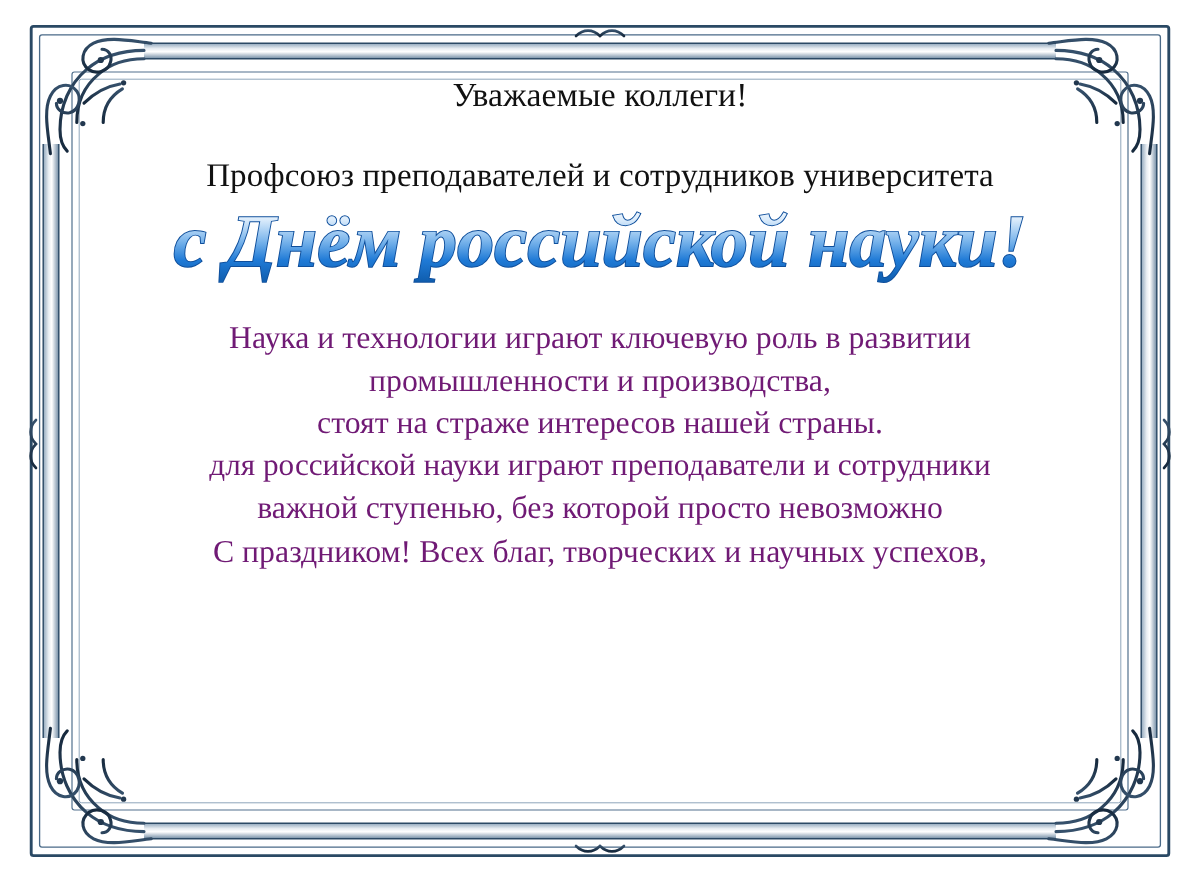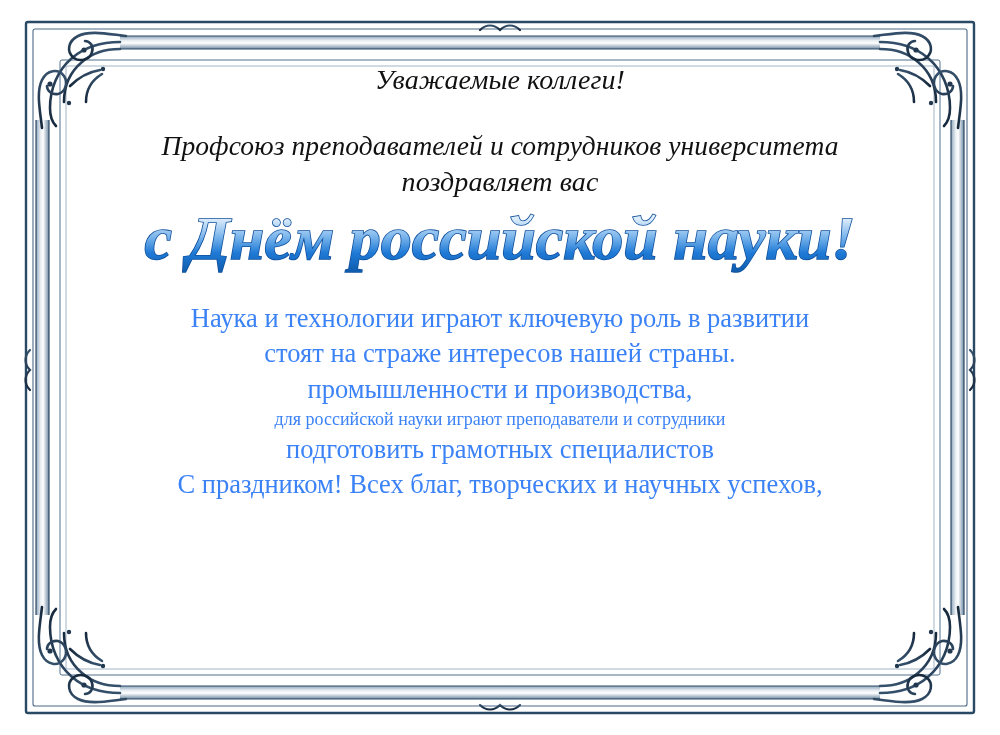--- a/index.html
+++ b/index.html
@@ -43,52 +43,51 @@
 
   .intro {
     color: #111111;
     font-size: 28px;
     line-height: 1.30;
     letter-spacing: 0.1px;
   }
   .intro .line {
     display: block;
     white-space: nowrap;
-    font-style: italic;
   }
   .intro .line.l2 {
     font-size: 27.5px;
     margin-top: 30px;
   }
 
   
   .title-wrap {
     margin-bottom: 22px;
     height: 78px;
     position: relative;
   }
   .title-svg {
     display: block;
     margin: 0 auto;
   }
 
   
   .body-text {
     margin-top: 4px;
-    color: #3b82f6;
+    color: #701a75;
     font-size: 26.5px;
     line-height: 1.345;
     text-align: center;
   }
   .body-text .line {
     display: block;
     white-space: nowrap;
   }
 
-  .body-text .line.sm { font-size: 18px; }
+  .body-text .line.sm { font-size: 26px; }
 </style>
 </head>
 <body>
 
 <div id="card">
 
   <svg class="frame-svg" viewBox="0 0 1000 735">
     <defs>
       <linearGradient id="bandGrad" x1="0" y1="0" x2="0" y2="1">
         <stop offset="0%" stop-color="#8fa6bb"></stop>
@@ -201,41 +200,40 @@
         <path d="M970,350 C976,356 976,364 970,370 C976,376 976,384 970,390"></path>
       </g>
     </g>
   </svg>
 
   <div class="content">
 
     <div class="intro">
       <span class="line l1">Уважаемые коллеги!</span>
       <span class="line l2">Профсоюз преподавателей и сотрудников университета</span>
-      <span class="line l3">поздравляет вас</span>
     </div>
 
     <div class="title-wrap">
       <svg class="title-svg" width="760" height="78" viewBox="0 0 760 78">
         <defs>
           <linearGradient id="wordGrad" x1="0" y1="0" x2="0" y2="1">
             <stop offset="0%" stop-color="#ffffff"></stop>
             <stop offset="22%" stop-color="#dcecfb"></stop>
             <stop offset="48%" stop-color="#7cb6ec"></stop>
             <stop offset="72%" stop-color="#1f7ad6"></stop>
             <stop offset="100%" stop-color="#0e5bab"></stop>
           </linearGradient>
         </defs>
         <text x="380" y="58" text-anchor="middle" font-family="'Liberation Serif', serif" font-size="62" font-weight="bold" font-style="italic" fill="url(#wordGrad)" stroke="#0f4f9c" stroke-width="1.6" paint-order="stroke fill">с Днём российской науки!</text>
       </svg>
     </div>
 
     <div class="body-text">
       <span class="line">Наука и технологии играют ключевую роль в развитии</span>
+      <span class="line">промышленности и производства,</span>
       <span class="line">стоят на страже интересов нашей страны.</span>
-      <span class="line">промышленности и производства,</span>
       <span class="line sm">для российской науки играют преподаватели и сотрудники</span>
-      <span class="line">подготовить грамотных специалистов</span>
+      <span class="line">важной ступенью, без которой просто невозможно</span>
       <span class="line">С праздником! Всех благ, творческих и научных успехов,</span>
     </div>
 
   </div>
 </div>
 
 </body></html>

